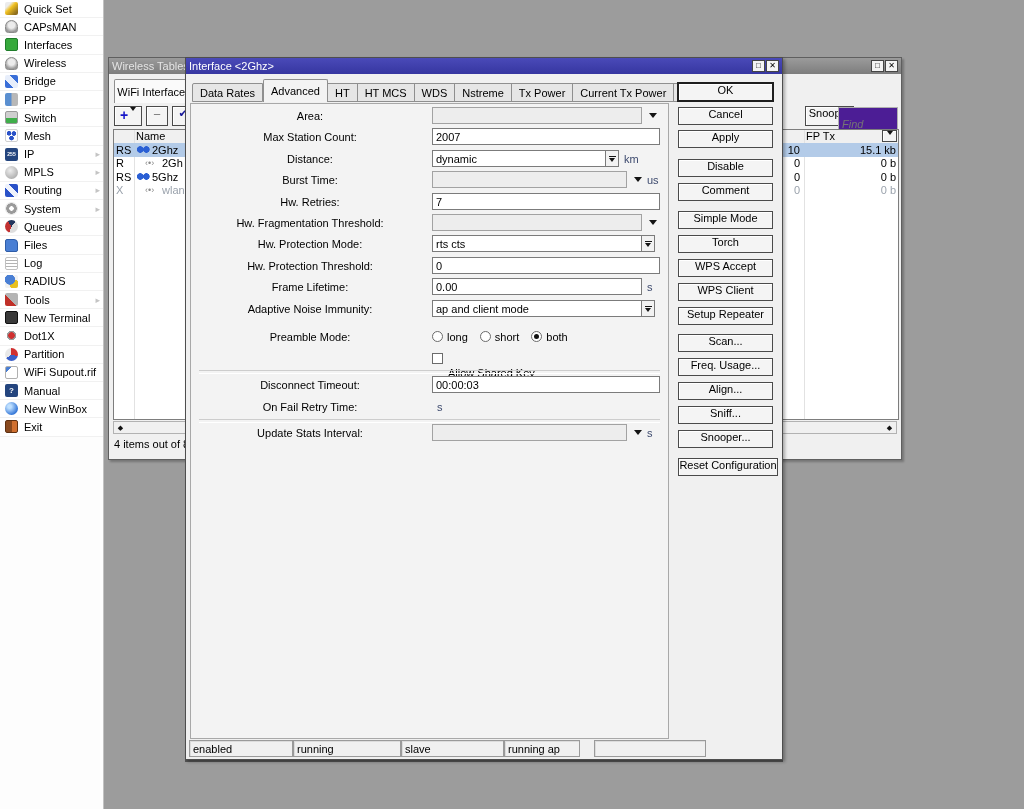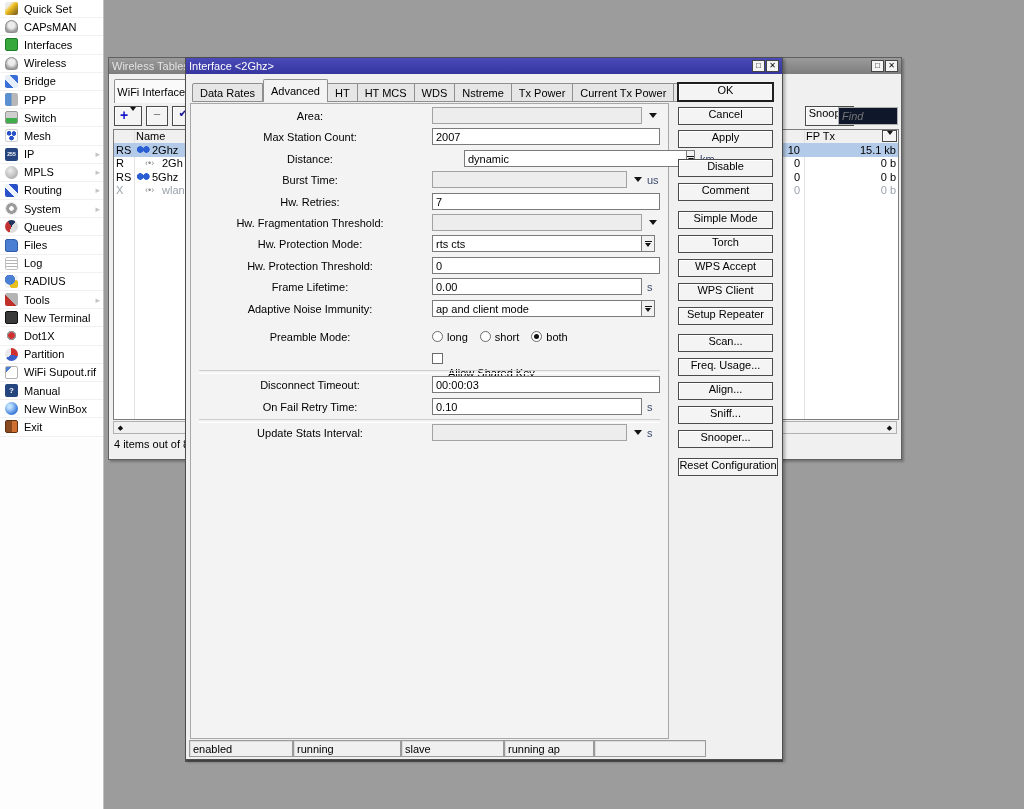--- a/index.html
+++ b/index.html
@@ -54,21 +54,21 @@
 
   
   #wt{left:108px;top:57px;width:794px;height:403px;z-index:10;}
   #wt-tab{position:absolute;left:5px;top:21px;width:78px;height:23px;background:#fafafa;border:1px solid #8f8f8f;border-bottom:none;border-radius:2px 2px 0 0;display:flex;align-items:center;justify-content:center;}
   .tool-btn{position:absolute;top:48px;height:20px;}
   #wt-plus{left:5px;width:28px;gap:2px;}
   #wt-plus .plus{color:#1414c8;font-weight:bold;font-size:14px;}
   #wt-minus{left:37px;width:22px;color:#7a7a7a;font-size:13px;}
   #wt-check{left:63px;width:22px;color:#1a1a9a;font-size:11px;}
   #wt-snooper{left:696px;width:49px;}
-  #wt-find{position:absolute;left:729px;top:49px;width:60px;height:18px;box-sizing:border-box;border:1px solid #b0b0b0;background:#0f172a;font:italic 11px "Liberation Sans",sans-serif;color:#9a9a9a;padding:0 3px;}
+  #wt-find{position:absolute;left:729px;top:49px;width:60px;height:18px;box-sizing:border-box;border:1px solid #b0b0b0;background:#4c1d95;font:italic 11px "Liberation Sans",sans-serif;color:#9a9a9a;padding:16px 3px;}
   #wt-table{position:absolute;left:4px;top:71px;width:786px;height:291px;background:#fff;border:1px solid #7d7d7d;box-sizing:border-box;}
   .th-row{position:absolute;left:0;top:0;right:0;height:13px;background:#f0f0f0;border-bottom:1px solid #c6c6c6;}
   .th-name{position:absolute;left:22px;top:0;}
   .th-fptx{position:absolute;left:692px;top:0;}
   .col-div{position:absolute;top:0;bottom:0;width:1px;background:#e2e2e2;}
   #wt-hdrbtn{position:absolute;right:1px;top:0px;width:15px;height:12px;}
   .trow{position:absolute;left:0;right:0;height:13.5px;display:flex;align-items:center;}
   .trow-sel{background:#b3cbe8;}
   .trow-dis{color:#9aa2ac;}
   .cell-flags{position:absolute;left:2px;width:16px;}
@@ -327,21 +327,21 @@
         <span class="frm-label">Area:</span>
         <input class="inp inp-dis" style="width: 210px;" disabled="" value="">
         <span class="tri out-arrow"></span>
       </div>
       <div class="frm-row" style="top:24px;">
         <span class="frm-label">Max Station Count:</span>
         <input class="inp" style="width: 228px;" value="2007">
       </div>
       <div class="frm-row" style="top:46px;">
         <span class="frm-label">Distance:</span>
-        <input class="inp" style="width: 223px; margin-left: 32px;" value="dynamic">
+        <input class="inp" style="width: 174px;" value="dynamic">
         <span class="tglbtn">
             <span class="tglbar"></span>
             <span class="tri tri-sm"></span>
           </span>
         <span class="unit">km</span>
       </div>
       <div class="frm-row" style="top:67px;">
         <span class="frm-label">Burst Time:</span>
         <input class="inp inp-dis" style="width: 195px;" disabled="" value="">
         <span class="tri out-arrow"></span>
@@ -399,21 +399,20 @@
       </div>
 
       <div class="sep" style="top:266px;"></div>
 
       <div class="frm-row" style="top:272px;">
         <span class="frm-label">Disconnect Timeout:</span>
         <input class="inp" style="width: 228px;" value="00:00:03">
       </div>
       <div class="frm-row" style="top:294px;">
         <span class="frm-label">On Fail Retry Time:</span>
-        <input class="inp" style="width: 210px;" value="0.10">
         <span class="unit">s</span>
       </div>
 
       <div class="sep" style="top:315px;"></div>
 
       <div class="frm-row" style="top:320px;">
         <span class="frm-label">Update Stats Interval:</span>
         <input class="inp inp-dis" style="width: 195px;" disabled="" value="">
         <span class="tri out-arrow"></span>
         <span class="unit">s</span>
@@ -471,21 +470,21 @@
 
     <div class="stat-cell" style="left:3px;width:104px;">
         <span>enabled</span>
       </div>
     <div class="stat-cell" style="left:107px;width:108px;">
         <span>running</span>
       </div>
     <div class="stat-cell" style="left:215px;width:103px;">
         <span>slave</span>
       </div>
-    <div class="stat-cell" style="left:318px;width:90px;">
+    <div class="stat-cell" style="left:318px;width:76px;">
         <span>running ap</span>
       </div>
     <div class="stat-cell" style="left:408px;width:112px;">
         <span></span>
       </div>
   </div>
 
 </div>
 
 </body></html>

